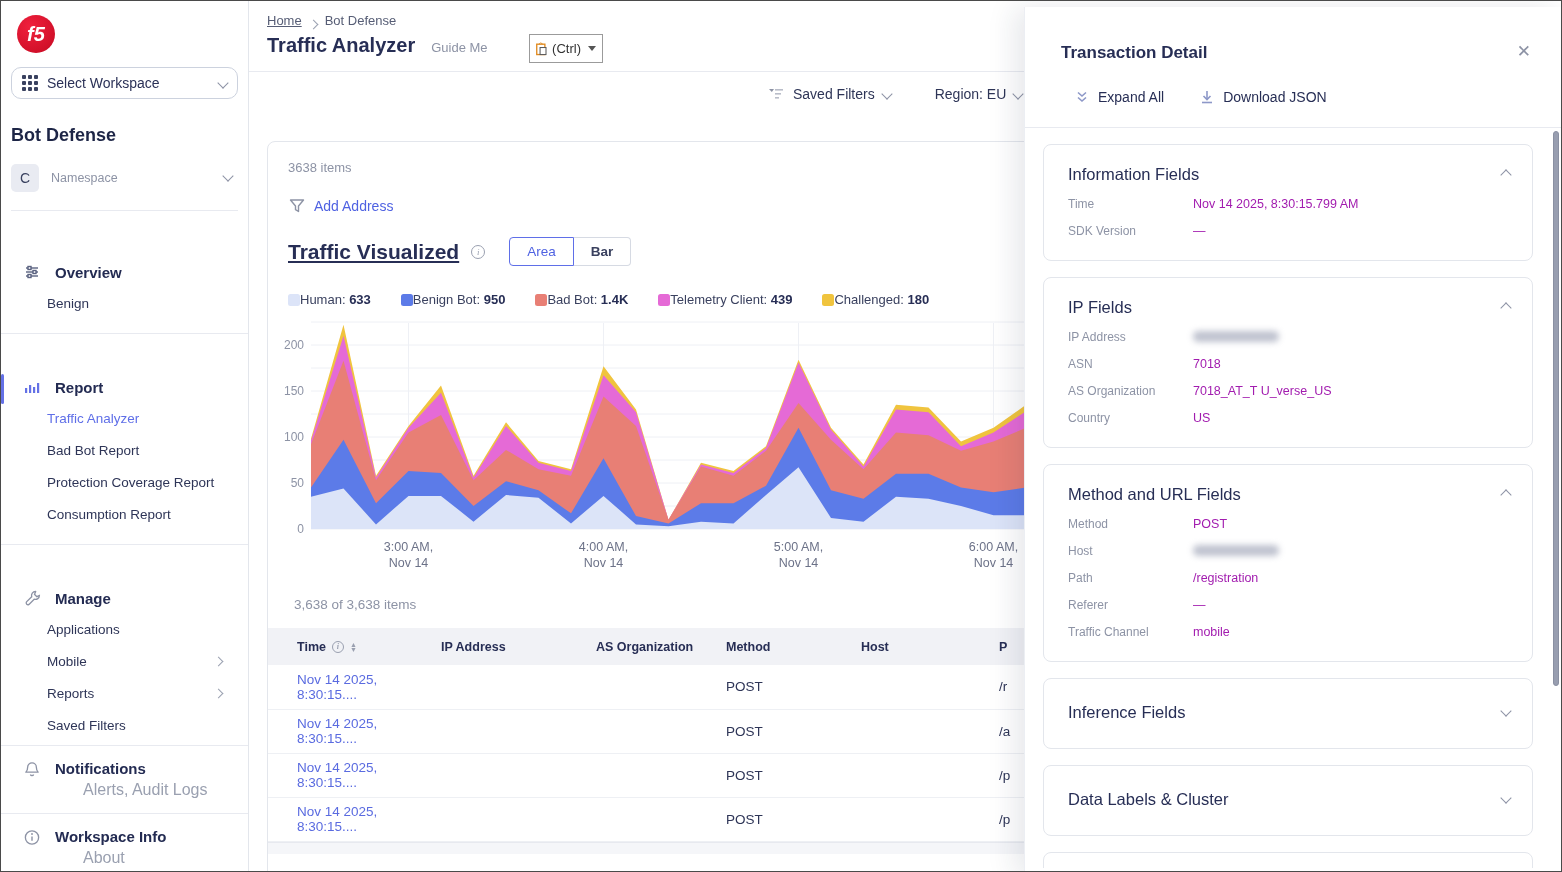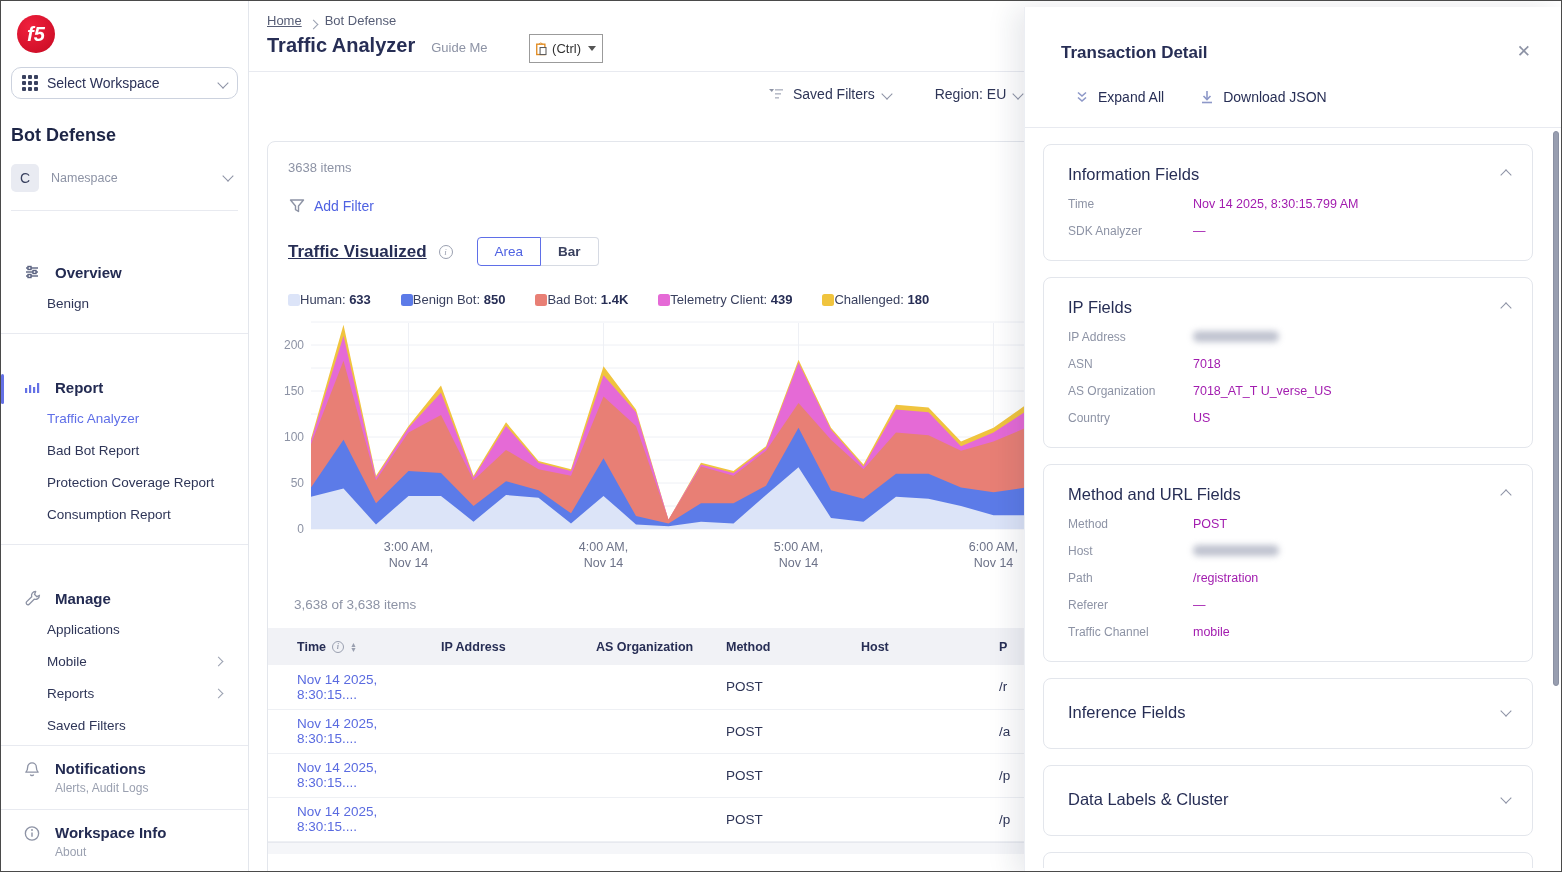--- a/index.html
+++ b/index.html
@@ -25,21 +25,21 @@
   .nav-section.bordered { border-top:1px solid #e8eaf0; margin-top:10px; }
   .nav-head { display:flex; align-items:center; gap:14px; padding:6px 10px 6px 22px; cursor:pointer; position:relative;margin-top:24px; }
   .nav-head .accent { position:absolute; left:0; top:2px; width:3px; height:30px; background:#6471e6; border-radius:2px; display:none; }
   .nav-section.active .nav-head .accent { display:block; }
   .nav-head .nlabel { font-size:15px; font-weight:700; color:#232b52; }
   .nav-child { display:flex; align-items:center; padding:8.5px 10px 8.5px 46px; font-size:13.5px; color:#2e3557; cursor:pointer; position:relative; }
   .nav-child.active { color:#5f6fe8; }
   .nav-child .chev-r { position:absolute; right:26px; }
   .side-foot { border-top:1px solid #e8eaf0; padding:14px 10px 14px 22px; display:flex; gap:14px; cursor:pointer; }
   .side-foot .ftxt .t { font-size:15px; font-weight:700; color:#232b52; }
-  .side-foot .ftxt .s { font-size:12px; color:#9aa0b0; margin-top:4px; }
+  .side-foot .ftxt .s { font-size:16px; color:#9aa0b0; margin-top:4px;margin-left:28px; }
   .side-gray { border-top:1px solid #e8eaf0; background:#f7f8fa; height:48px; border-bottom:1px solid #e8eaf0; }
 
   
   .icn { width:18px; height:18px; flex:0 0 auto; display:inline-flex; align-items:center; justify-content:center; }
   .chev { width:8px; height:8px; border-right:1.6px solid #8d93a5; border-bottom:1.6px solid #8d93a5; transform:rotate(45deg); display:inline-block; }
   .chev.up { transform:rotate(-135deg); }
   .chev-r { width:7px; height:7px; border-right:1.6px solid #9aa0b0; border-top:1.6px solid #9aa0b0; transform:rotate(45deg); display:inline-block; }
   .info-i { width:14px; height:14px; border:1.3px solid #9aa0b0; border-radius:50%; color:#9aa0b0; font-size:9px; display:inline-flex; align-items:center; justify-content:center; font-style:italic; font-family:"Liberation Serif", serif; }
 
   
@@ -50,21 +50,21 @@
   .page-title { font-size:20px; font-weight:600; color:#272e55; }
   .guide { font-size:13px; color:#8d93a5; cursor:pointer; }
   .main-divider { margin-top:14px; border-bottom:1px solid #e8eaf0; }
   .filterbar { position:absolute; top:84px; left:518px; display:flex; align-items:center; gap:44px; }
   .fb-item { display:flex; align-items:center; gap:8px; font-size:14px; color:#2e3557; cursor:pointer; }
 
   .card { position:absolute; left:18px; top:140px; width:1280px; height:760px; border:1px solid #e3e6ec; border-radius:8px 0 0 0; background:#fff; }
   .items-count { padding:18px 0 0 20px; font-size:13px; color:#8d93a5; }
   .addfilter { padding:22px 0 0 20px; display:flex; align-items:center; gap:8px; font-size:14px; color:#4f62e2; cursor:pointer; }
   .viz-row { padding:22px 0 0 20px; display:flex; align-items:center; gap:12px; }
-  .viz-title { font-size:17px; font-weight:600; color:#272e55; text-decoration:underline; cursor:pointer; }
+  .viz-title { font-size:21px; font-weight:600; color:#272e55; text-decoration:underline; cursor:pointer; }
   .toggle { display:flex; margin-left:12px; }
   .tbtn { height:29px; padding:0 17px; font-size:13.5px; display:flex; align-items:center; border:1px solid #d6dae3; background:#fff; cursor:pointer; color:#3a415f; }
   .tbtn.sel { border:1px solid #5f6fe8; color:#4f62e2; border-radius:4px 0 0 4px; z-index:1; }
   .tbtn.unsel { border-left:none; border-radius:0 4px 4px 0;font-weight:bold; }
   .legend { padding:26px 0 0 20px; display:flex; align-items:center; gap:30px; }
   .leg-item { display:flex; align-items:center; gap:0; font-size:13px; color:#3a415f; }
   .leg-item .sw { width:12px; height:12px; border-radius:2.5px; }
   .leg-item b { color:#272e55; }
   .chartwrap { margin:8px 0 0 10px; }
   .tablesummary { padding:16px 0 0 26px; font-size:13.5px; color:#8d93a5; }
@@ -266,38 +266,38 @@
         <span class="chev"></span>
       </span>
     </div>
 
     <div class="card">
       <div class="items-count">3638 items</div>
       <div class="addfilter">
         <svg class="icn" viewBox="0 0 18 18" width="17" height="17">
             <path d="M2.5 3 h13 l-5 6 v5.5 l-3 -1.8 v-3.7 z" fill="none" stroke="#8d93a5" stroke-width="1.4" stroke-linejoin="round"></path>
           </svg>
-        <span>Add Filter</span>
+        <span>Add Address</span>
       </div>
       <div class="viz-row">
         <span class="viz-title">Traffic Visualized</span>
         <span class="info-i">i</span>
         <span class="toggle">
           <span class="tbtn sel">Area</span>
           <span class="tbtn unsel">Bar</span>
         </span>
       </div>
       <div class="legend" id="legend">
           <span class="leg-item">
             <span class="sw" style="background:#dce4f8"></span>
             <span>Human:&nbsp;<b>633</b></span>
           </span>
           <span class="leg-item">
             <span class="sw" style="background:#5c7be8"></span>
-            <span>Benign Bot:&nbsp;<b>850</b></span>
+            <span>Benign Bot:&nbsp;<b>950</b></span>
           </span>
           <span class="leg-item">
             <span class="sw" style="background:#e87f75"></span>
             <span>Bad Bot:&nbsp;<b>1.4K</b></span>
           </span>
           <span class="leg-item">
             <span class="sw" style="background:#e56ad6"></span>
             <span>Telemetry Client:&nbsp;<b>439</b></span>
           </span>
           <span class="leg-item">
@@ -439,21 +439,21 @@
     </div>
     <div class="panel-body" id="panel-body">
         <div class="fcard">
           <div class="ftitle">Information Fields</div>
           <span class="chev fchev up"></span>
           <div class="frow">
             <span class="flabel">Time</span>
             <span class="fvalue">Nov 14 2025, 8:30:15.799 AM</span>
           </div>
           <div class="frow">
-            <span class="flabel">SDK Analyzer</span>
+            <span class="flabel">SDK Version</span>
             <span class="fvalue">—</span>
           </div>
         </div>
         <div class="fcard">
           <div class="ftitle">IP Fields</div>
           <span class="chev fchev up"></span>
           <div class="frow">
             <span class="flabel">IP Address</span>
             <span class="blob w85" style="margin-top:1px"></span>
           </div>

